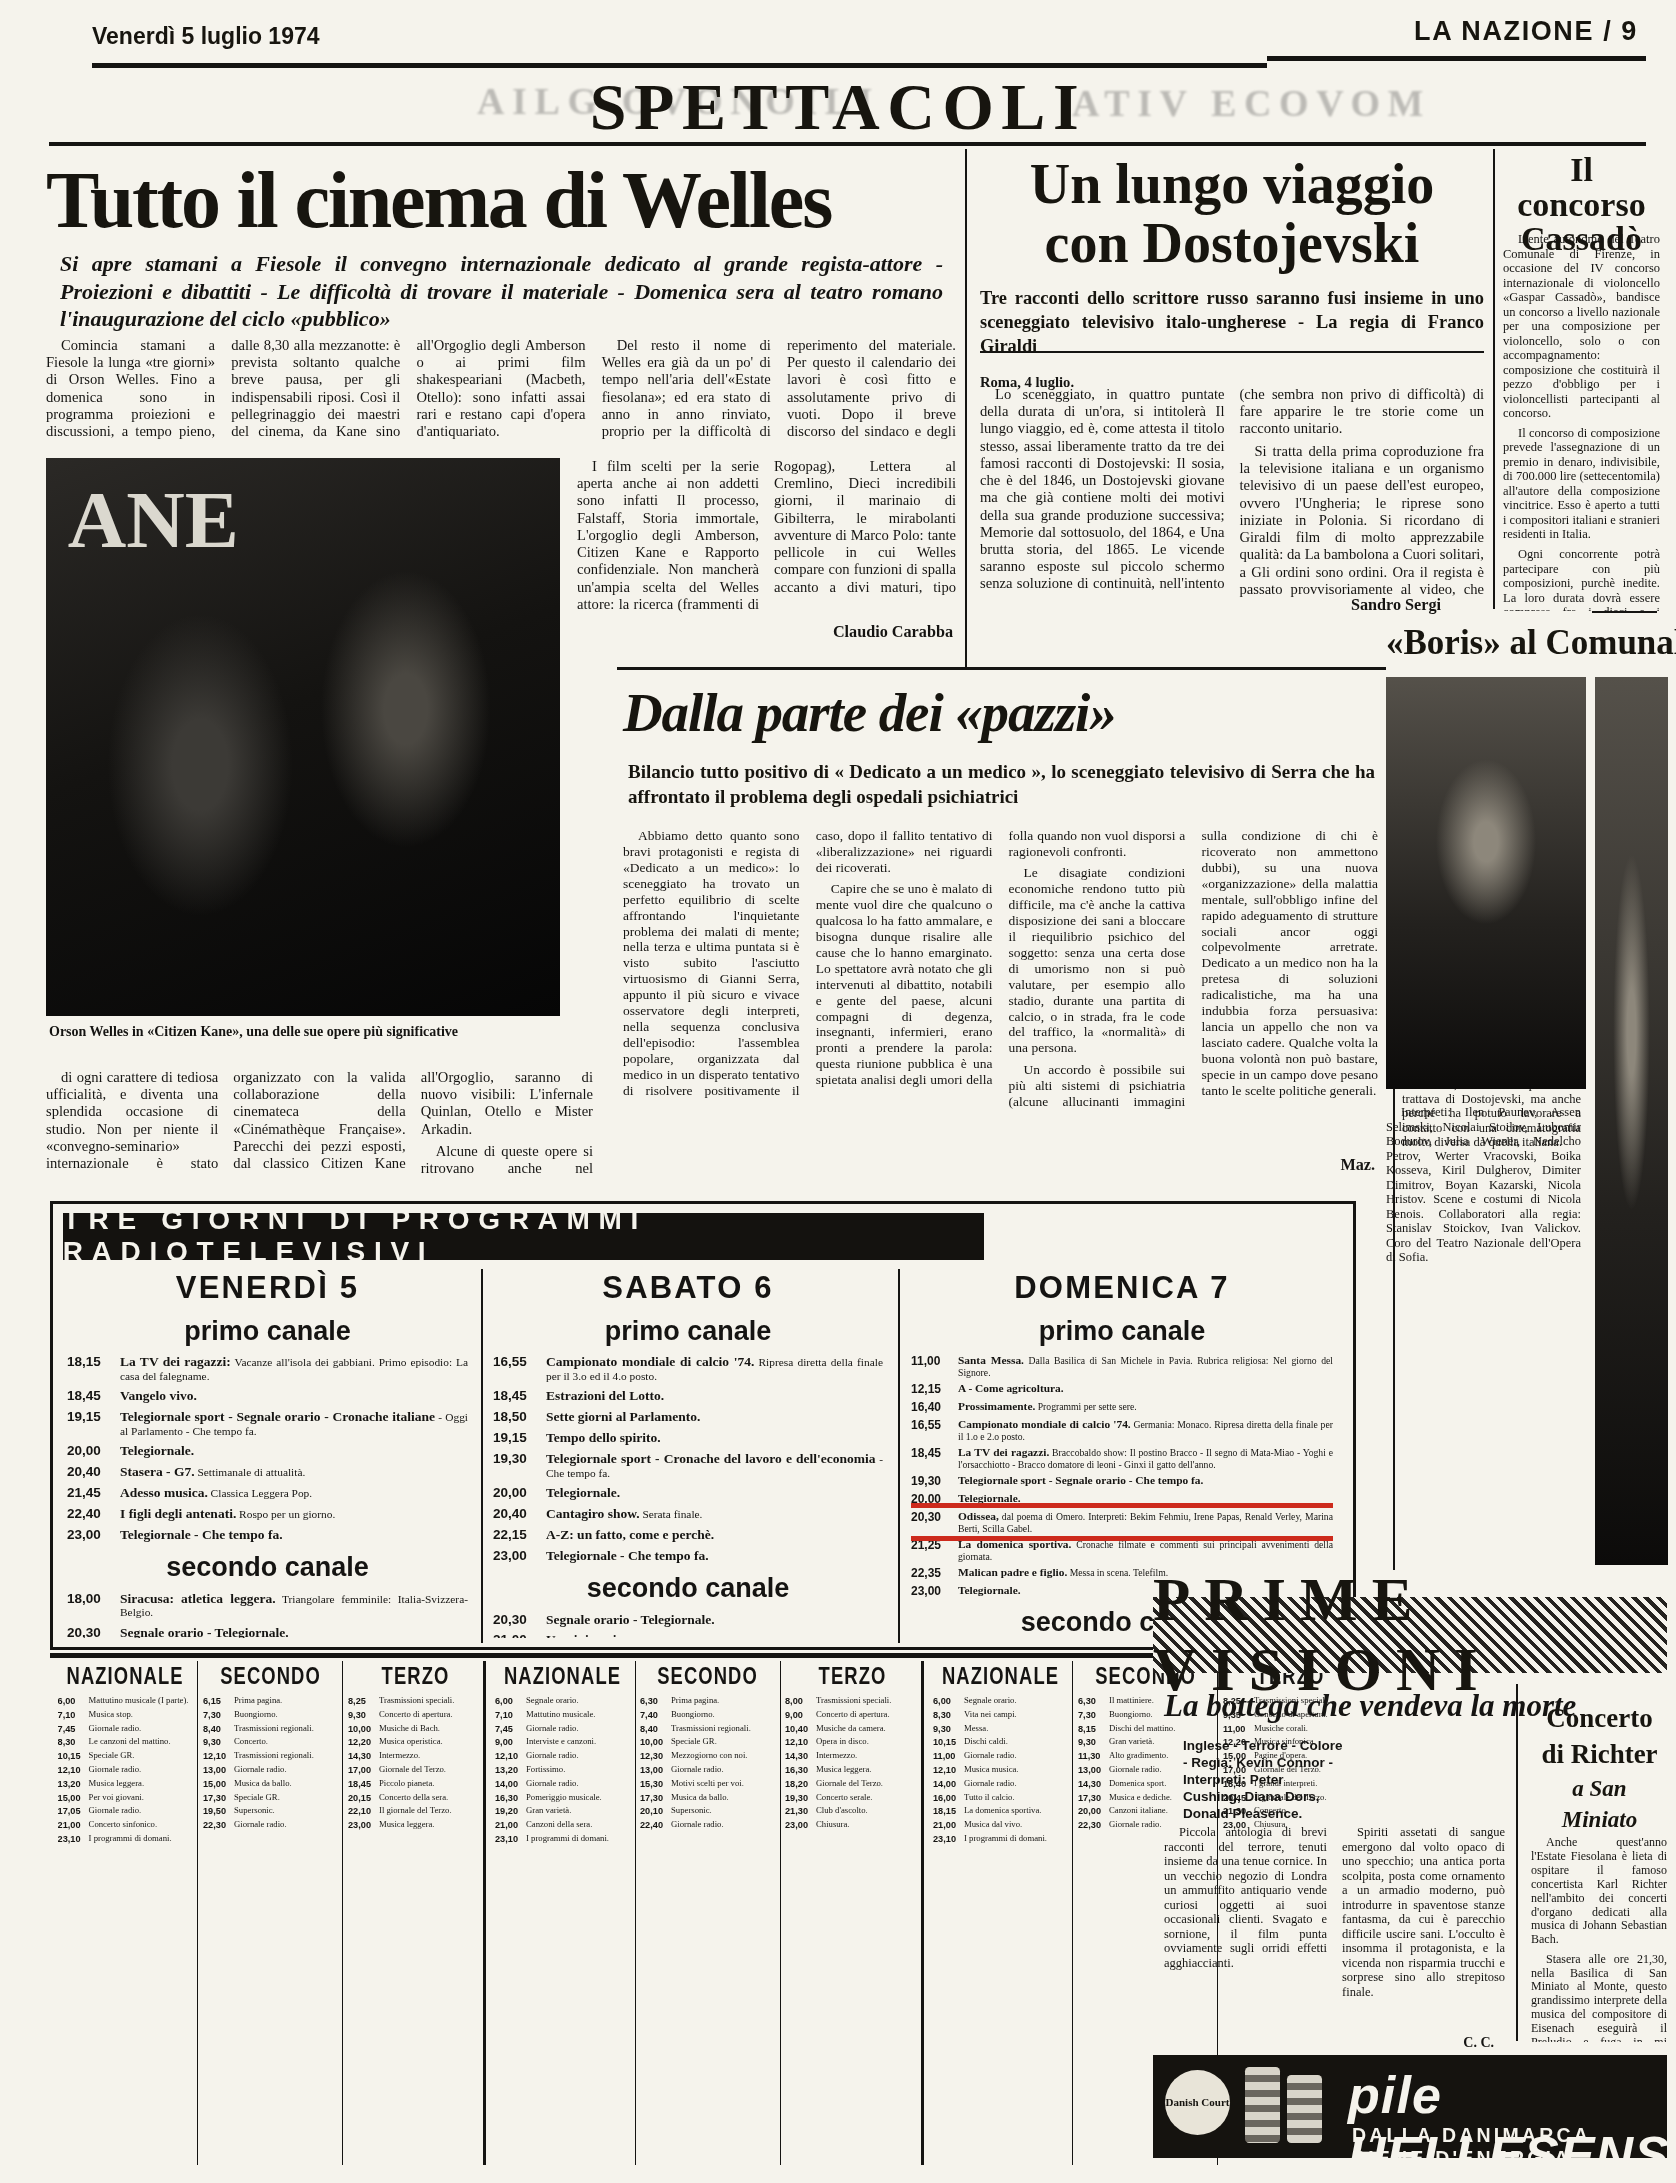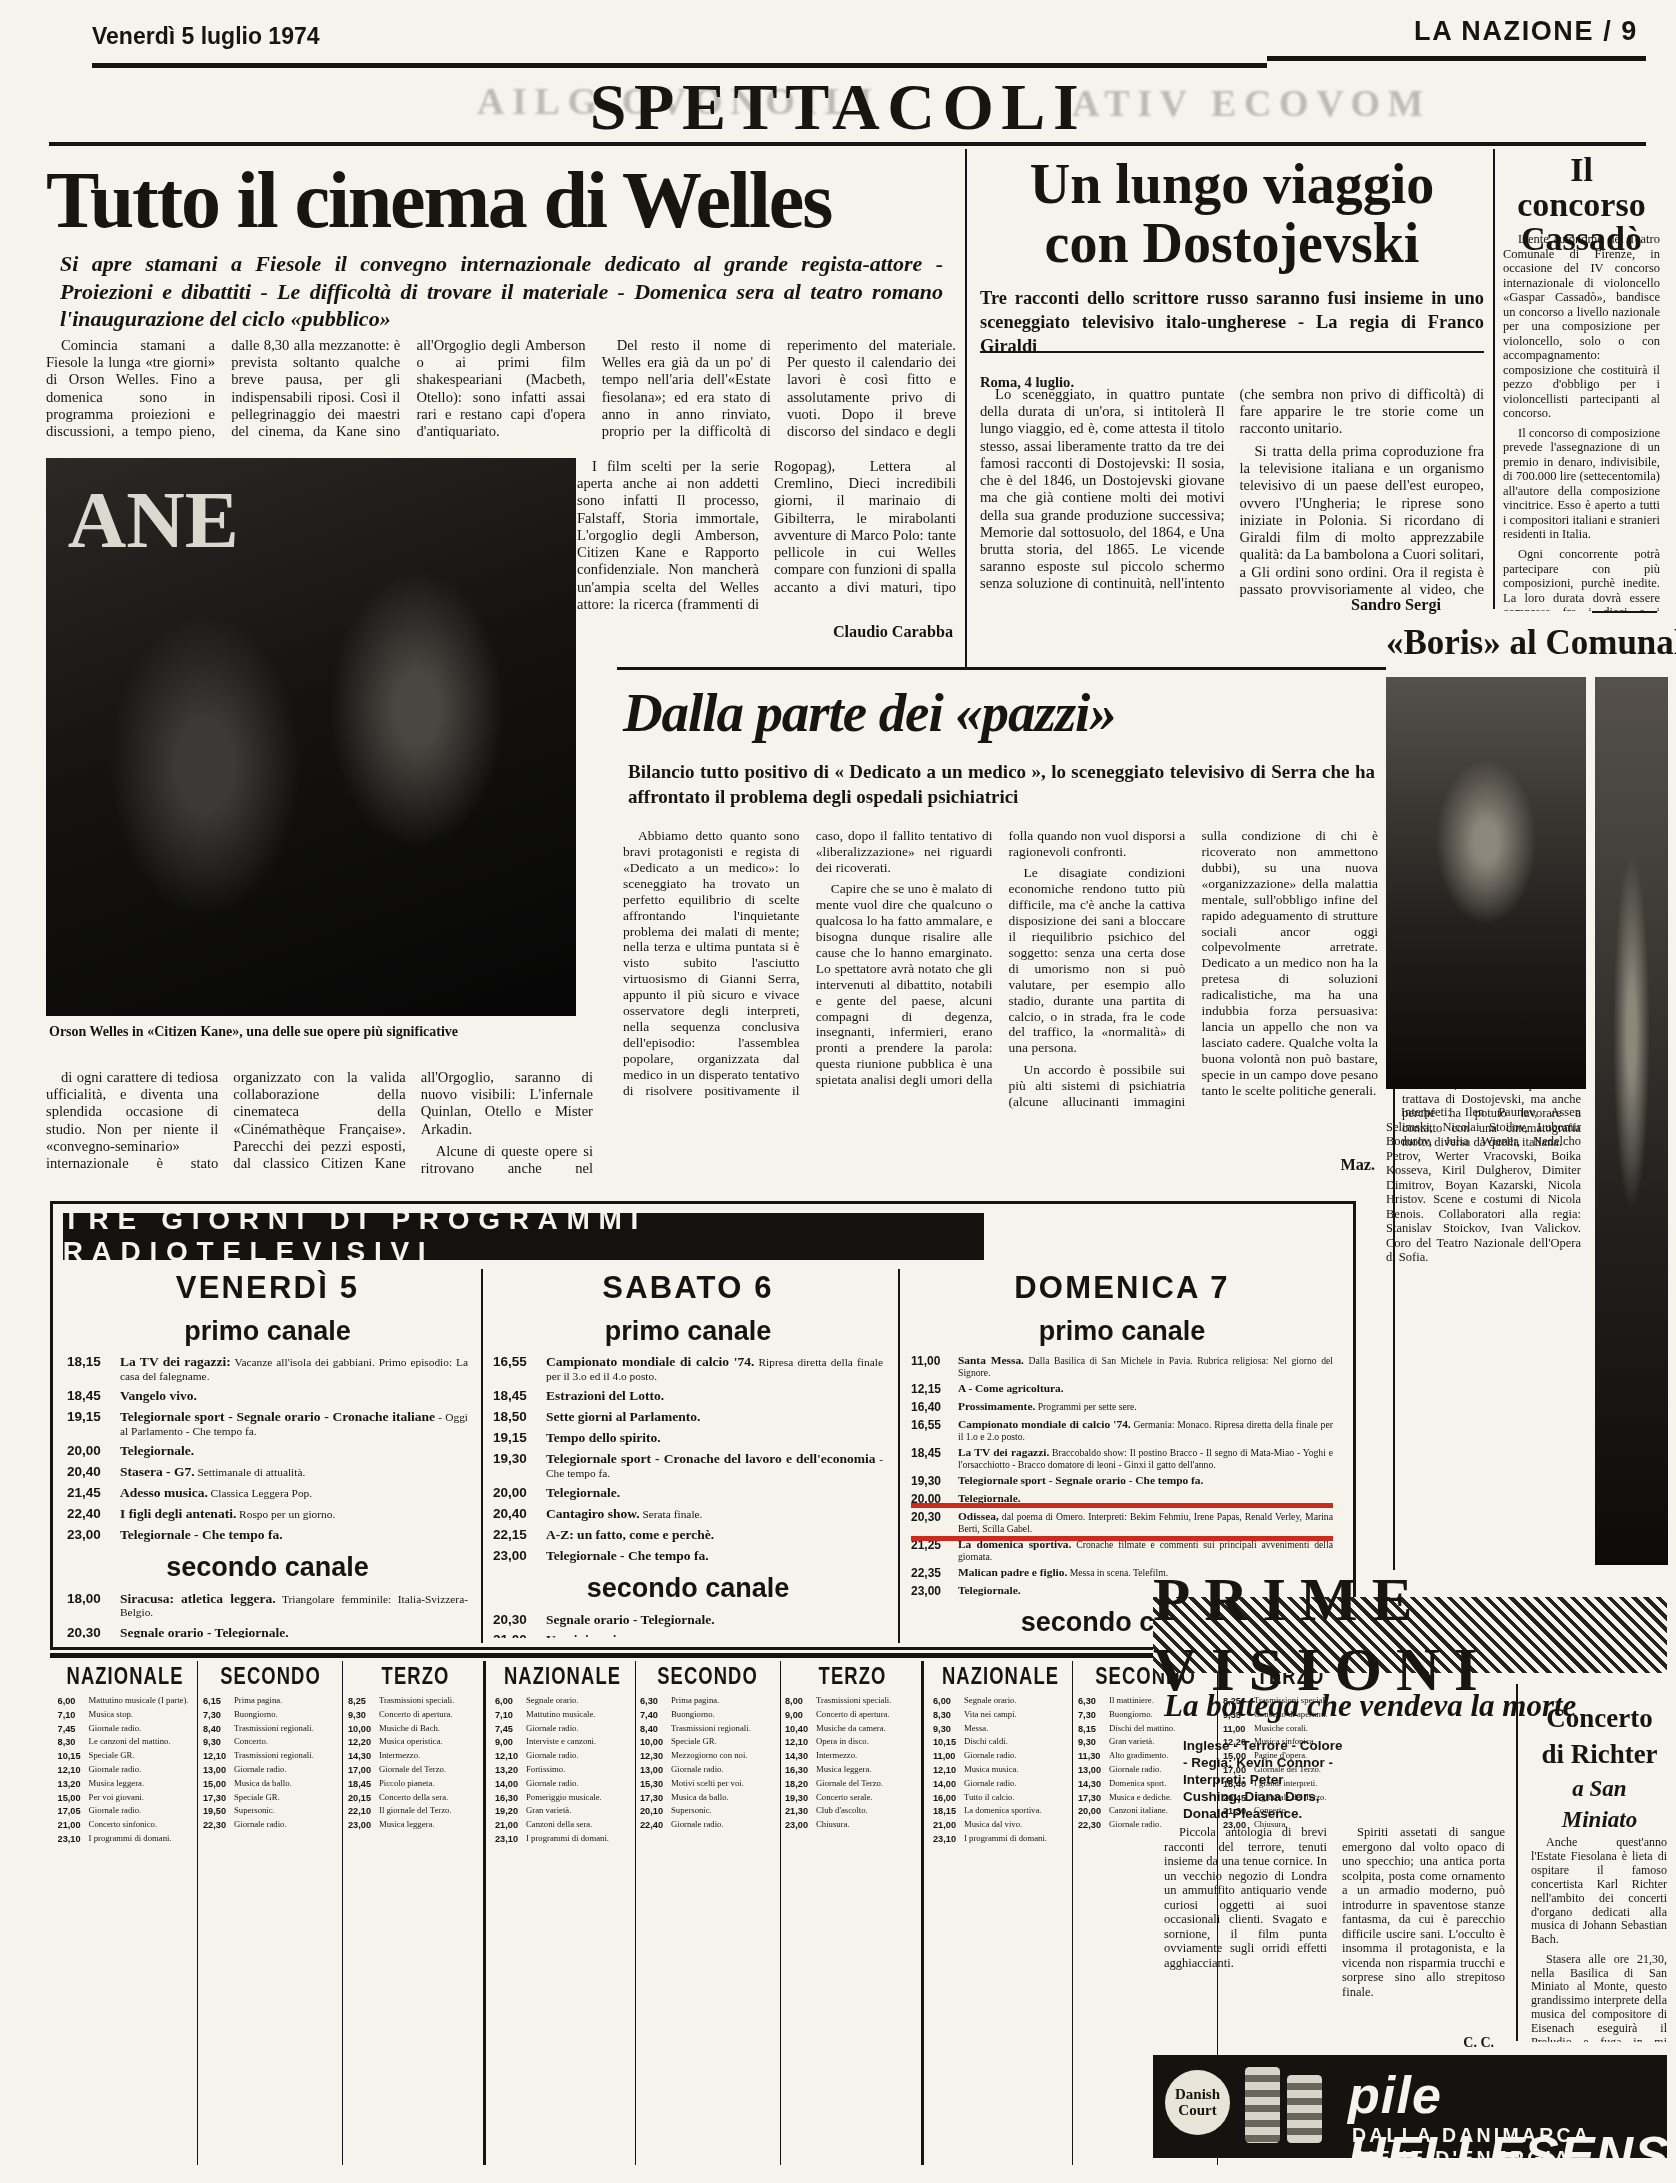--- a/index.html
+++ b/index.html
@@ -17,21 +17,21 @@
   .body-text{font-size:14.6px;line-height:1.18;}
   .small-text{font-size:13px;line-height:1.16;}
   .byline{font-weight:bold;text-align:right;font-size:16.2px;margin-top:3.2px;}
   .deck{font-weight:bold;font-style:italic;line-height:1.25;}
   .ghost{position:absolute;opacity:.30;filter:blur(1.1px);color:#3a3a3a;
          font-weight:bold;letter-spacing:7.6px;font-size:38px;white-space:nowrap;}
   
   .photo-dark{background:
       radial-gradient(closest-side at 30% 55%, #3c3a36 0 18%, transparent 60%),
       radial-gradient(closest-side at 70% 45%, #4a4741 0 14%, transparent 55%),
-      linear-gradient(160deg,#2b2926 0%,#141311 45%,#060606 100%); padding-left: 16px;}
+      linear-gradient(160deg,#2b2926 0%,#141311 45%,#060606 100%);}
   .photo-mid{background:
       radial-gradient(closest-side at 50% 40%, #8d877b 0 12%, transparent 50%),
       linear-gradient(180deg,#55514a 0%,#23211e 60%,#0c0b0a 100%);}
   .caption{font-weight:bold;font-size:14px;line-height:1.2;}
   
   .tvbox{border:3.8px solid #151412;background:#f5f3ec;}
   .tvbanner{background:#14120f;color:#f5f3ec;font-family:"Liberation Sans",sans-serif;
             font-weight:bold;letter-spacing:8.7px;font-size:28px;display:flex;
             align-items:center;justify-content:center;}
   .dayhead{font-family:"Liberation Sans",sans-serif;font-weight:bold;font-size:31px;
@@ -762,21 +762,21 @@
     <div>Concerto</div>
     <div>di Richter</div>
     <div style="font-size:23px;font-style:italic;">a San Miniato</div>
   </div>
   <div class="abs small-text justify" style="left:1531px;top:1836px;width:136px;height:206px;overflow:hidden;font-size:12px;">
       <p class="para">Anche quest'anno l'Estate Fiesolana è lieta di ospitare il famoso concertista Karl Richter nell'ambito dei concerti d'organo dedicati alla musica di Johann Sebastian Bach.</p>
       <p class="para">Stasera alle ore 21,30, nella Basilica di San Miniato al Monte, questo grandissimo interprete della musica del compositore di Eisenach eseguirà il Preludio e fuga in mi bemolle maggiore BWV 552, la Sonata n. 1, il Preludio e fuga in si minore BWV 544, la Toccata, adagio e fuga in do maggiore BWV 564 e la Fantasia in sol maggiore BWV 572.</p>
     </div>
 
   <div class="abs adbox" style="left:1153px;top:2055px;width:514px;height:103px;">
-    <div class="crown" style="left:12px;top:15px;width:65px;height:65px;font-size:15px;text-align:center;line-height:1.05;">Danish Court</div>
+    <div class="crown" style="left:12px;top:15px;width:65px;height:65px;font-size:11px;text-align:center;line-height:1.05;">Danish Court</div>
     <div class="battery" style="left:92px;top:12px;height:76px;"></div>
     <div class="battery" style="left:134px;top:19.5px;height:68px;"></div>
     <div class="abs adbrand" style="left:195px;top:9.7px;">pile HELLESENS</div>
     <div class="abs adtag" style="left:199px;top:69px;">DALLA DANIMARCA PIENE D'ENERGIA</div>
   </div>
 
 </div>
 
 
 </body></html>

